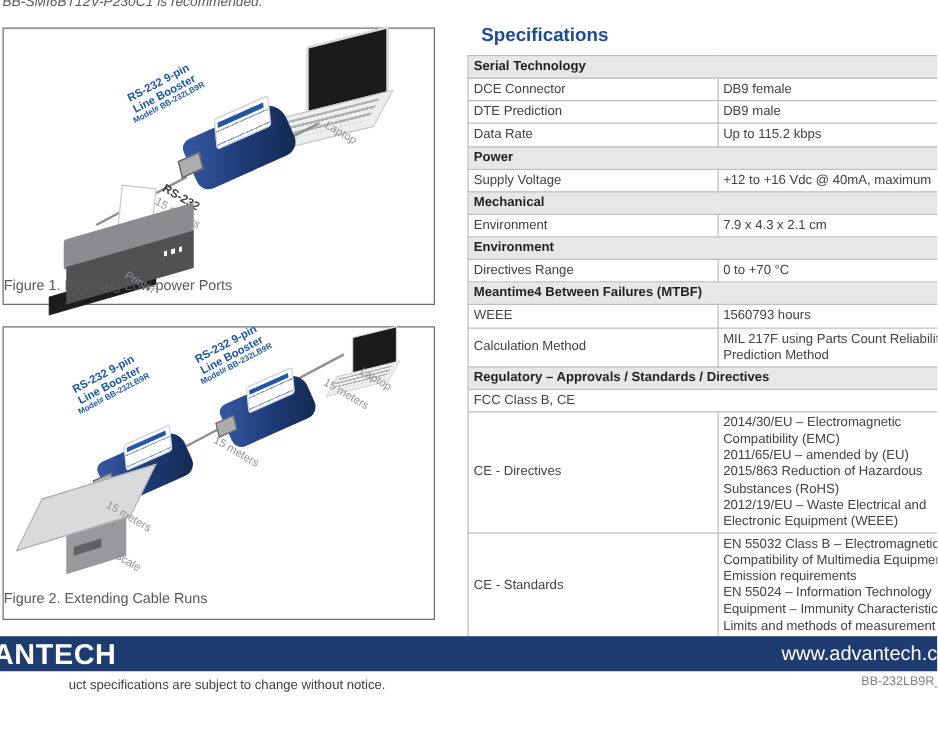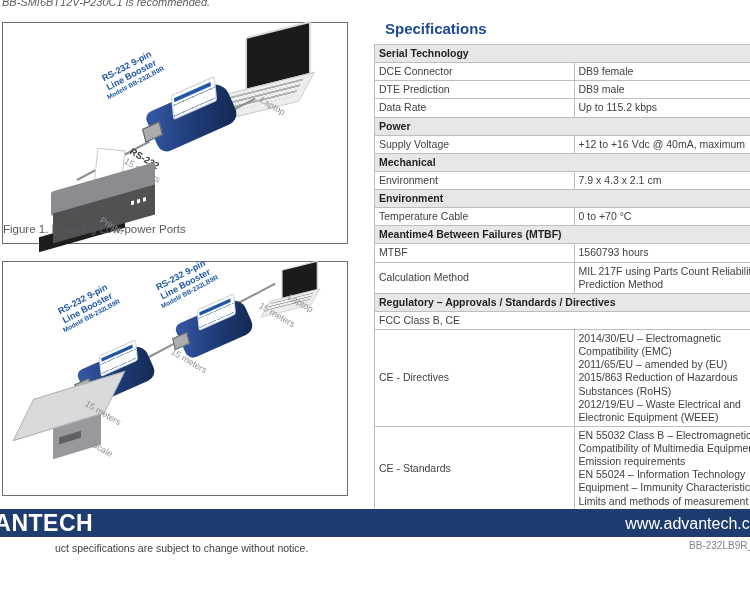--- a/index.html
+++ b/index.html
@@ -183,20 +183,21 @@
     </div>
     <div class="diag-label" style="left:166px; top:94px;">15 meters</div>
 
     <div class="scaleobj" style="left:20px; top:126px;">
       <div class="sc-base"></div>
       <div class="sc-top"></div>
     </div>
     <div class="diag-label" style="left:80px; top:146px;">15 meters</div>
     <div class="diag-label" style="left:88px; top:182px;">Scale</div>
 
+    <div class="fig-caption">Figure 2. Extending Cable Runs</div>
   </section>
 
   <section class="specs">
     <h2>Specifications</h2>
     <table class="spec-table">
       <tbody>
         <tr class="sec">
             <td colspan="2">Serial Technology</td>
           </tr>
         <tr>
@@ -222,28 +223,28 @@
             <td colspan="2">Mechanical</td>
           </tr>
         <tr>
             <td class="k">Environment</td>
             <td class="v">7.9 x 4.3 x 2.1 cm</td>
           </tr>
         <tr class="sec">
             <td colspan="2">Environment</td>
           </tr>
         <tr>
-            <td class="k">Temperature Cable</td>
+            <td class="k">Directives Range</td>
             <td class="v">0 to +70 °C</td>
           </tr>
         <tr class="sec">
             <td colspan="2">Meantime4 Between Failures (MTBF)</td>
           </tr>
         <tr>
-            <td class="k">MTBF</td>
+            <td class="k">WEEE</td>
             <td class="v">1560793 hours</td>
           </tr>
         <tr>
             <td class="k">Calculation Method</td>
             <td class="v">MIL 217F using Parts Count Reliability Prediction Method</td>
           </tr>
         <tr class="sec">
             <td colspan="2">Regulatory – Approvals / Standards / Directives</td>
           </tr>
         <tr>

